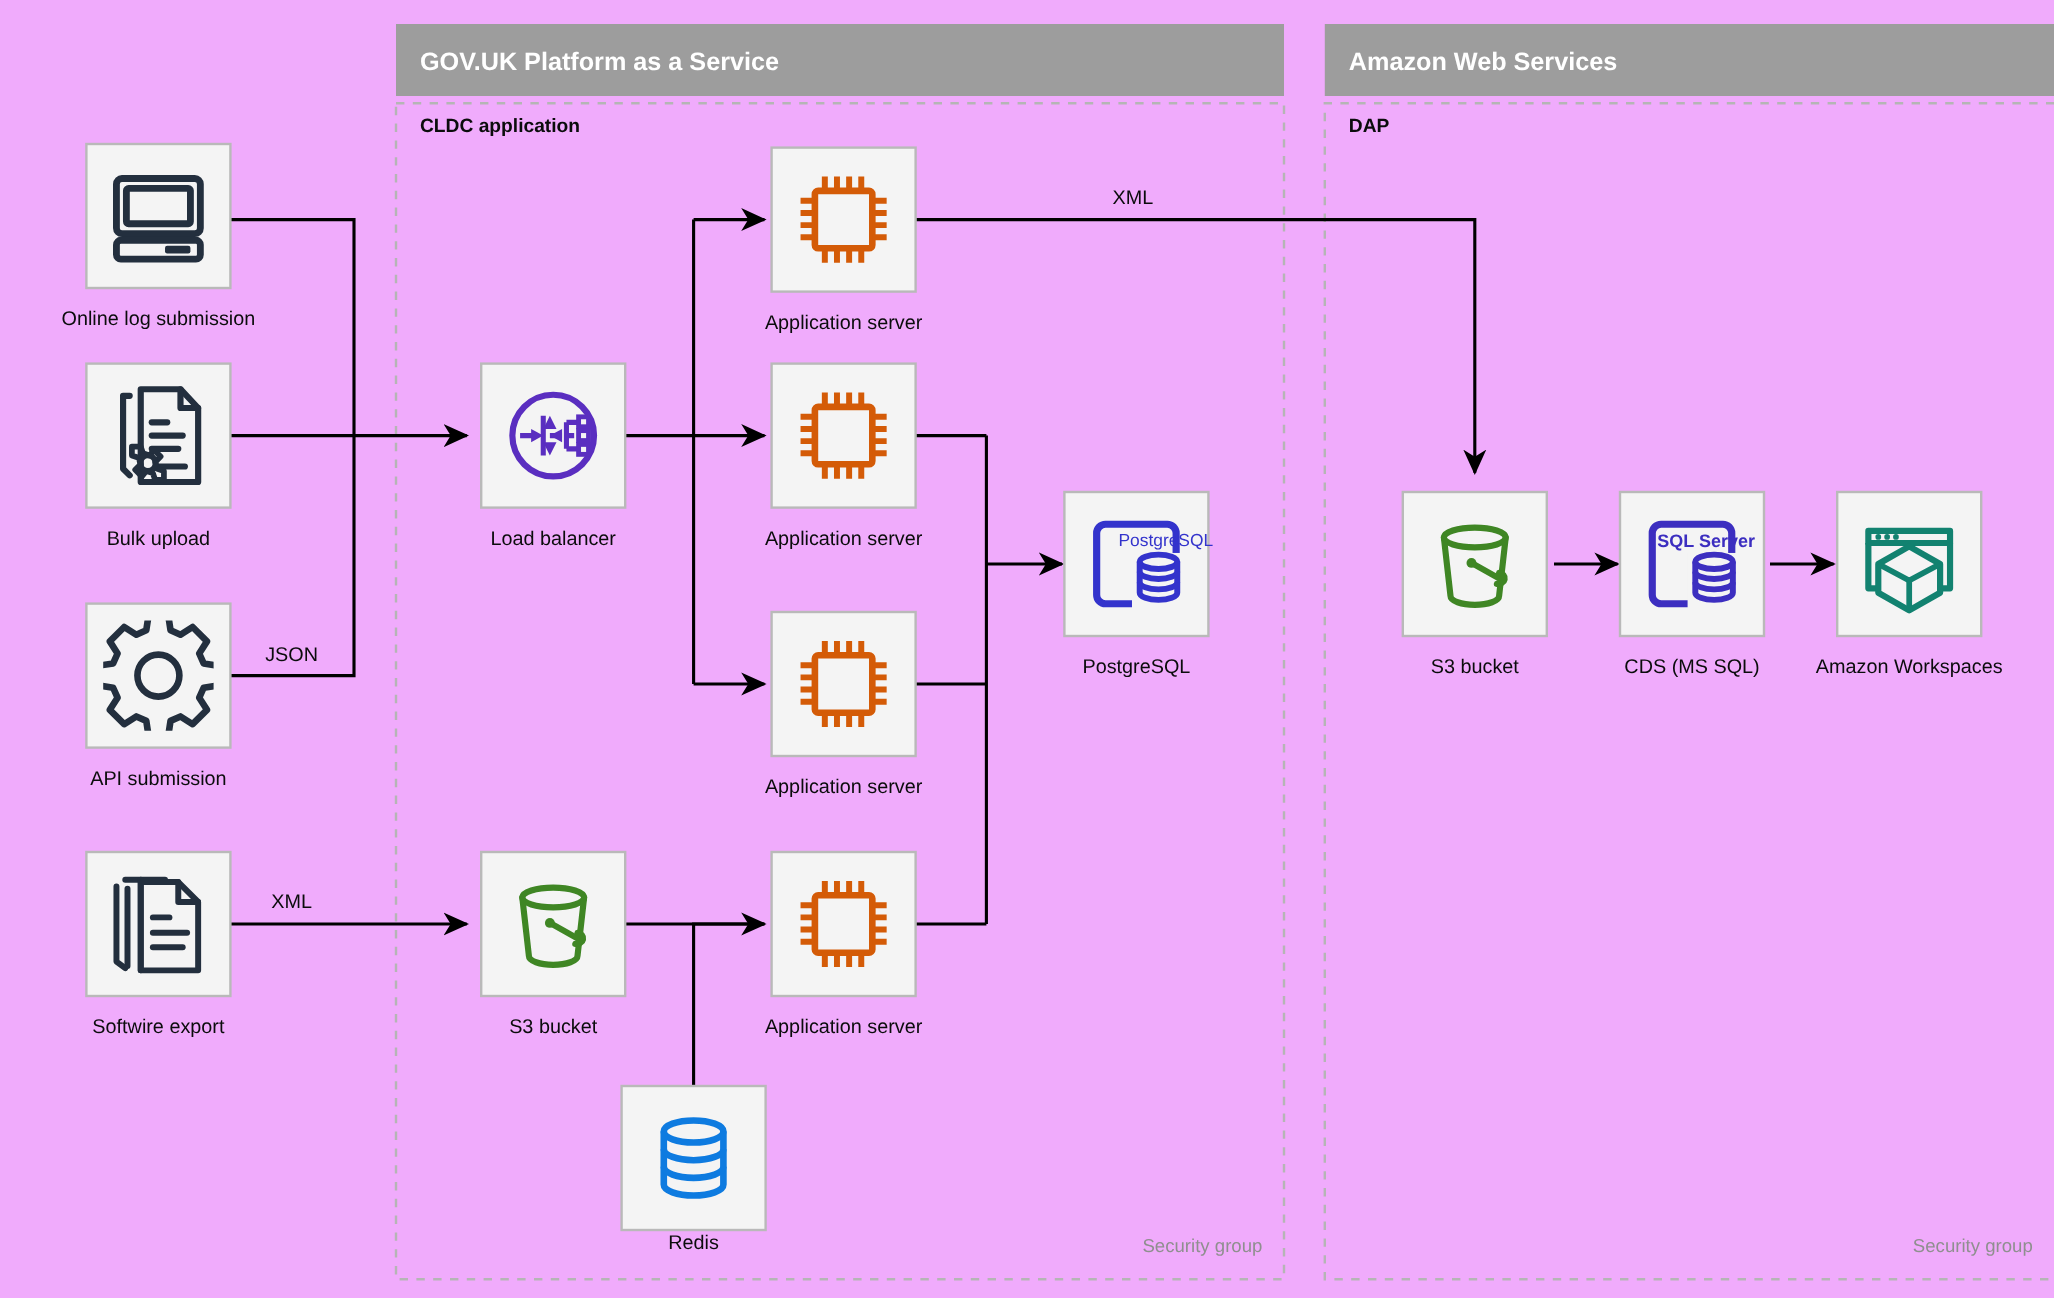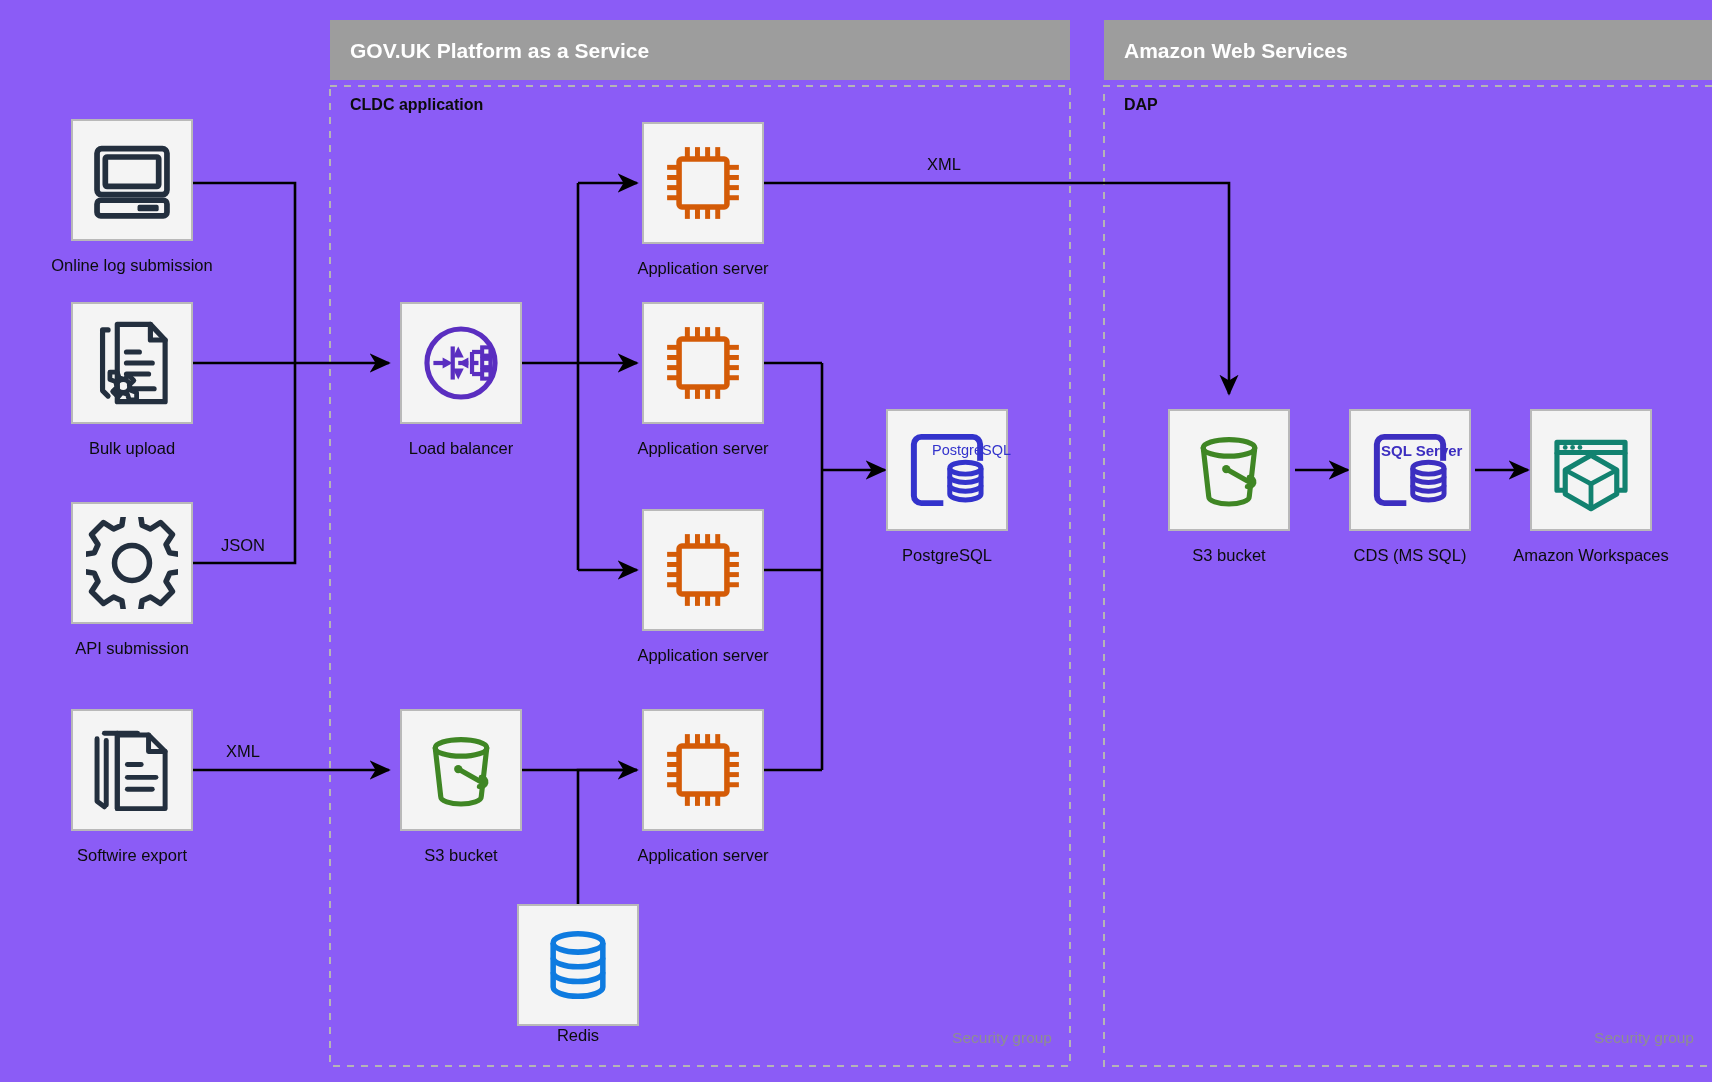--- a/index.html
+++ b/index.html
@@ -10,21 +10,21 @@
   body {
     font-family: "Liberation Sans", sans-serif;
     width: 1712px;
     height: 1082px;
     overflow: hidden;
   }
   #stage {
     position: relative;
     width: 1712px;
     height: 1082px;
-    background: #8b5cf6;
+    background: #f0abfc;
   }
   svg#diagram {
     position: absolute;
     top: 0;
     left: 0;
     width: 1712px;
     height: 1082px;
   }
   .panel-header-rect { fill: #9d9d9d; }
   .panel-header-text {

